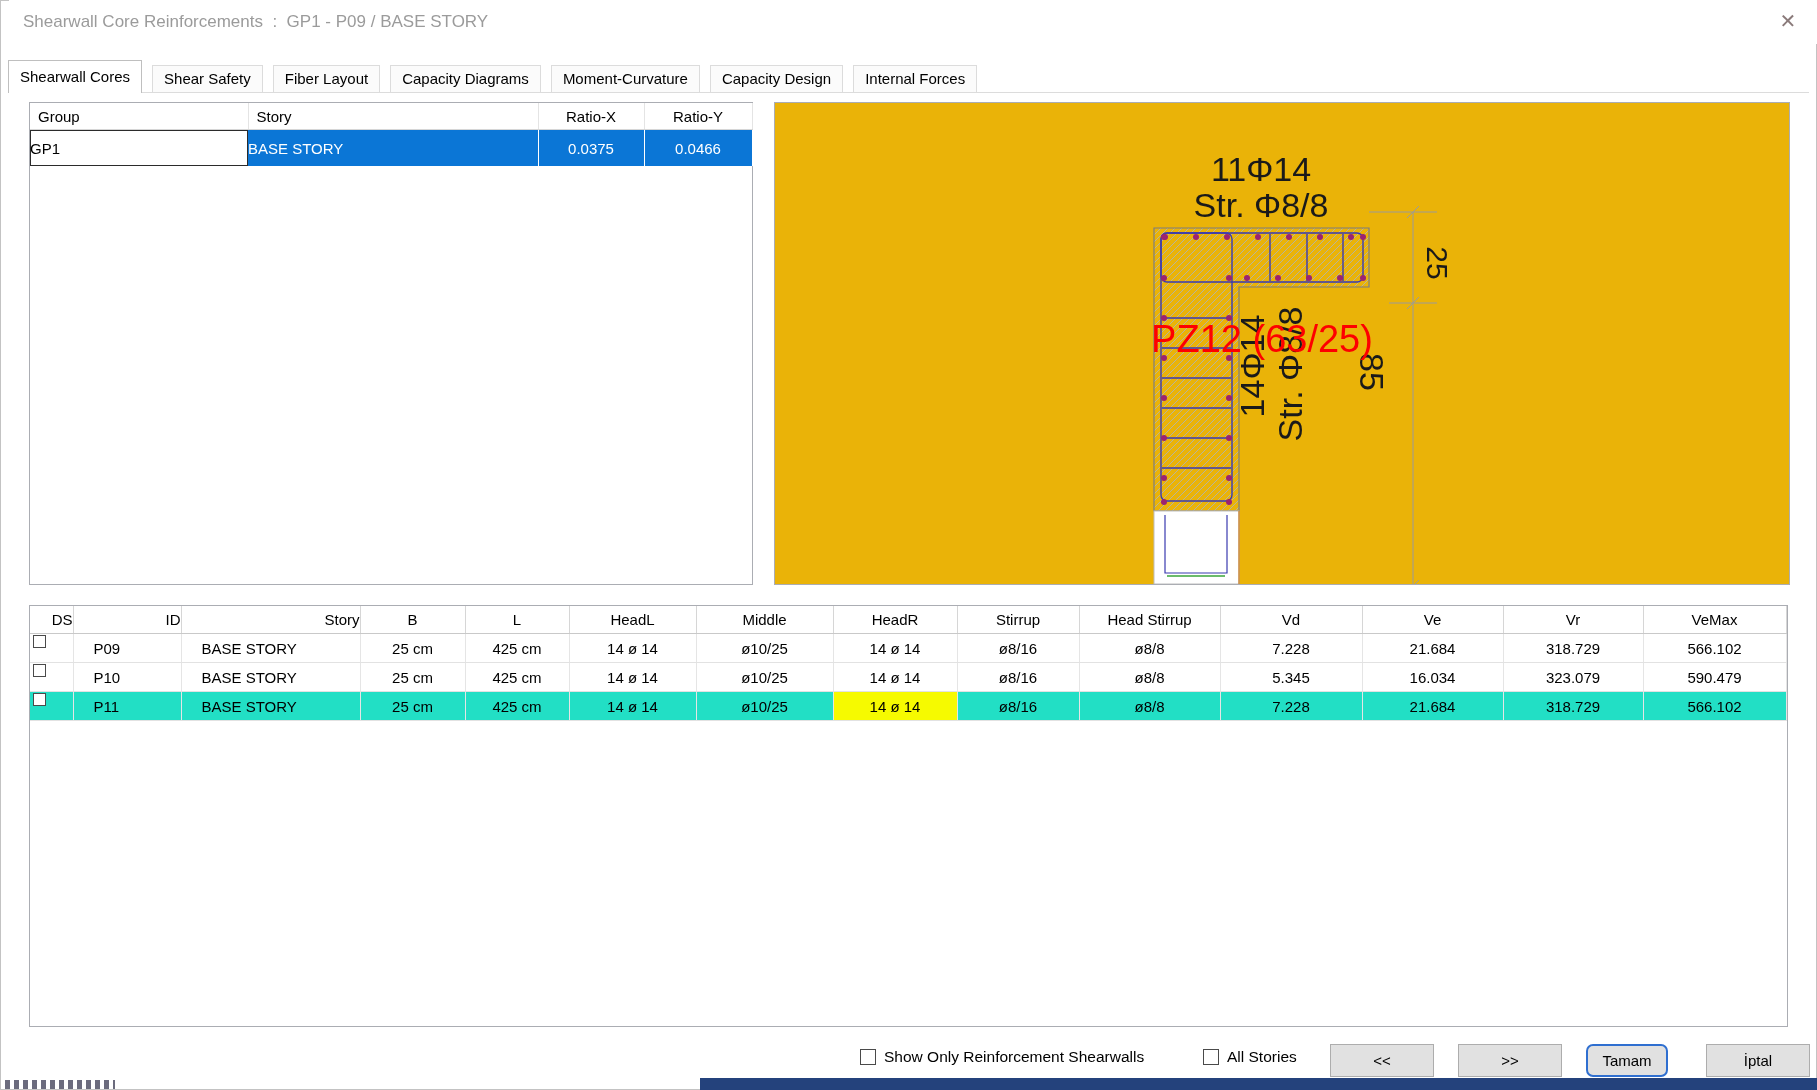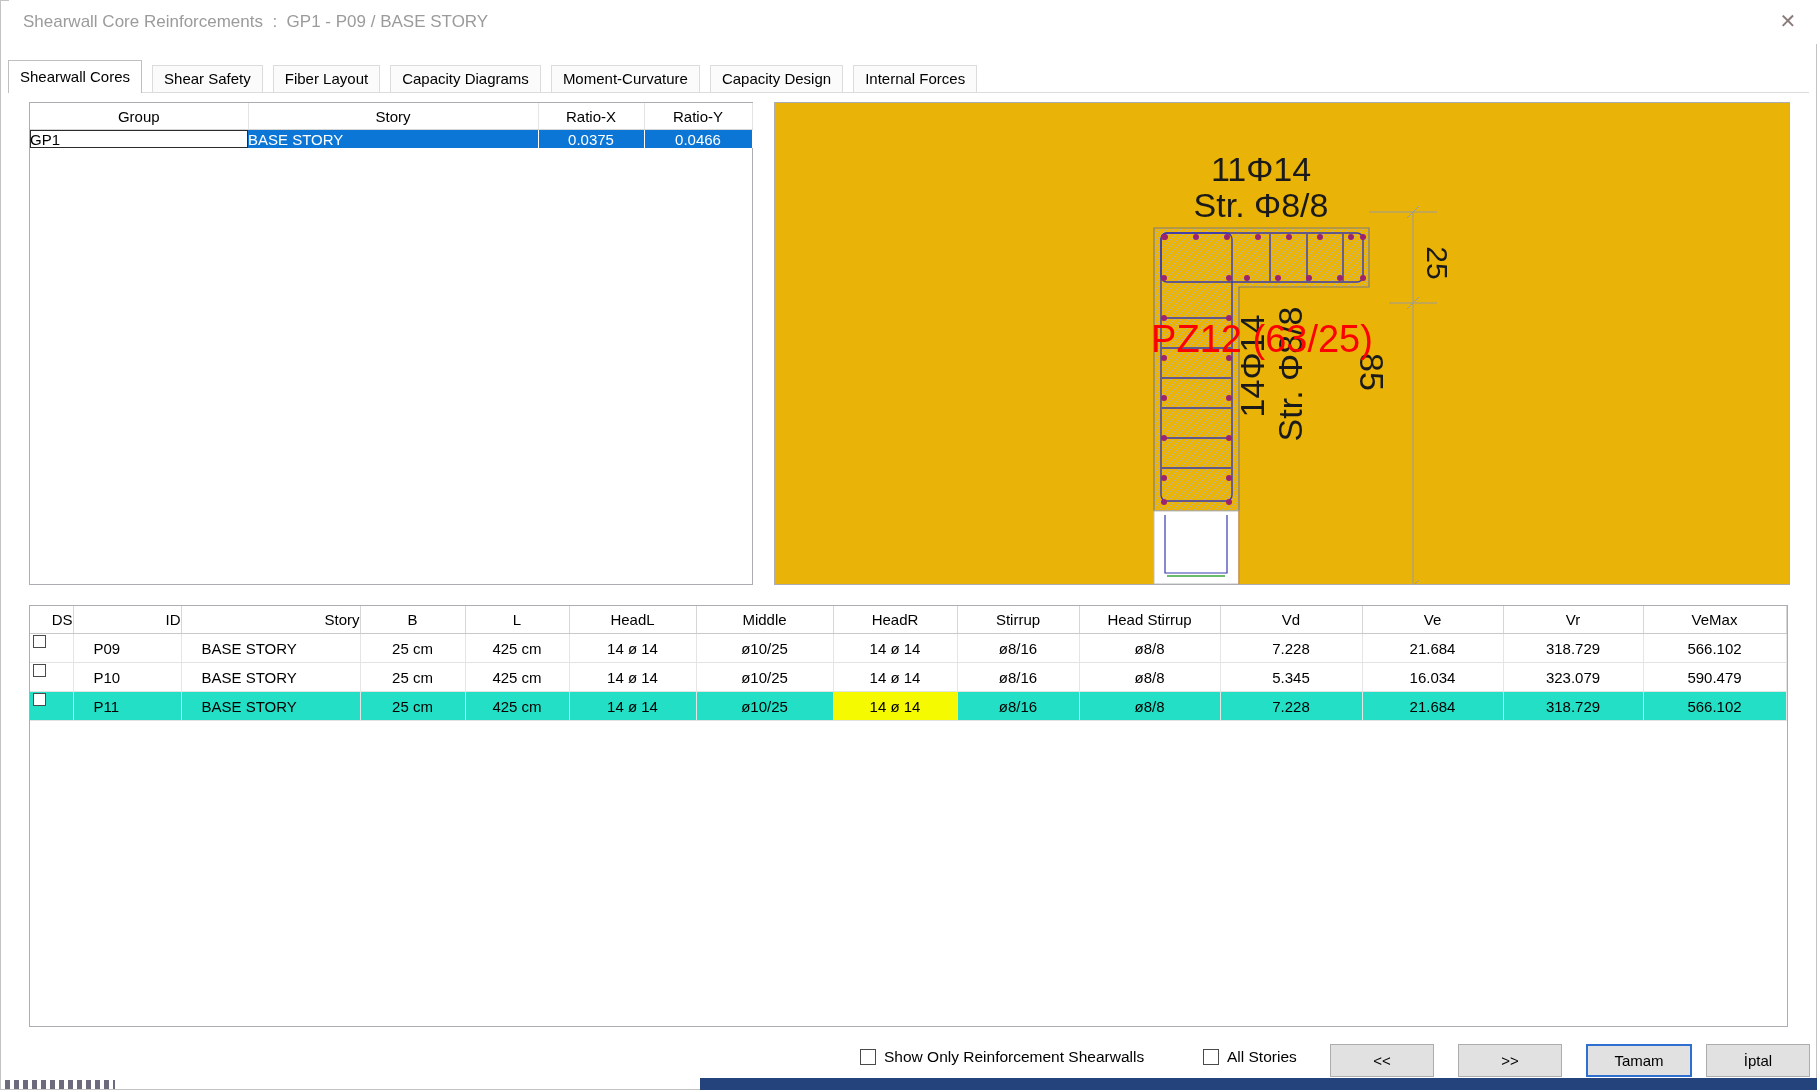--- a/index.html
+++ b/index.html
@@ -16,24 +16,24 @@
   
   .tabbar{position:absolute;left:8px;top:57px;right:8px;height:35px;display:flex;align-items:flex-end;
     border-bottom:1px solid #dcdcdc;}
   .tab{height:26px;line-height:26px;padding:0 11px;font-size:15px;background:#fbfbfb;
     border:1px solid #dcdcdc;border-bottom:none;margin-right:10px;white-space:nowrap;cursor:pointer;}
   .tab.active{height:32px;line-height:32px;background:#fff;border-color:#bfbfbf;margin-bottom:-1px;z-index:2;}
   
   #group-panel{position:absolute;left:29px;top:102px;width:724px;height:483px;
     border:1px solid #abadb3;background:#fff;box-sizing:border-box;}
   #group-table{border-collapse:collapse;table-layout:fixed;width:722px;font-size:15px;}
-  #group-table th{height:26px;font-weight:normal;text-align:center;padding:0 8px;
+  #group-table th{height:26px;font-weight:normal;text-align:left;padding:0 8px;
     border-right:1px solid #e4e4e4;border-bottom:1px solid #d6d6d6;background:#fff;}
   #group-table th.center{text-align:center;padding:0;}
-  #group-table td{height:18px;padding:0;}
+  #group-table td{height:36px;padding:0;}
   td.cell-group{background:#fff;color:#000;padding-left:6px;box-shadow:inset 0 0 0 1px #2b2b2b;}
   td.cell-blue{background:var(--sel-blue,#0b76d6);color:#fff;border-right:1px solid #fff;}
   td.cell-story{padding-left:8px;}
   td.cell-ratio{text-align:center;}
   
   #diagram-panel{position:absolute;left:774px;top:102px;width:1016px;height:483px;
     border:1px solid #abadb3;background:#eab308;box-sizing:border-box;}
   #diagram-svg text{font-family:"Liberation Sans",sans-serif;}
   #diagram-svg .red-label{fill:var(--red,#fe0000);}
   
@@ -290,18 +290,18 @@
   <div class="chkrow" style="left:860px;">
     <span class="chk"></span>
     <span>Show Only Reinforcement Shearwalls</span>
   </div>
   <div class="chkrow" style="left:1203px;">
     <span class="chk"></span>
     <span>All Stories</span>
   </div>
   <div class="btn" id="btn-prev" style="left:1330px;">&lt;&lt;</div>
   <div class="btn" id="btn-next" style="left:1458px;">&gt;&gt;</div>
-  <div class="btn" id="btn-ok" style="left:1586px;width:106px;">Tamam</div>
+  <div class="btn" id="btn-ok" style="left:1586px;width:82px;border-radius:7px;">Tamam</div>
   <div class="btn" id="btn-cancel" style="left:1706px;">İptal</div>
 
   <div id="frag"></div>
   <div id="taskbar"></div>
 </div>
 
 </body></html>

